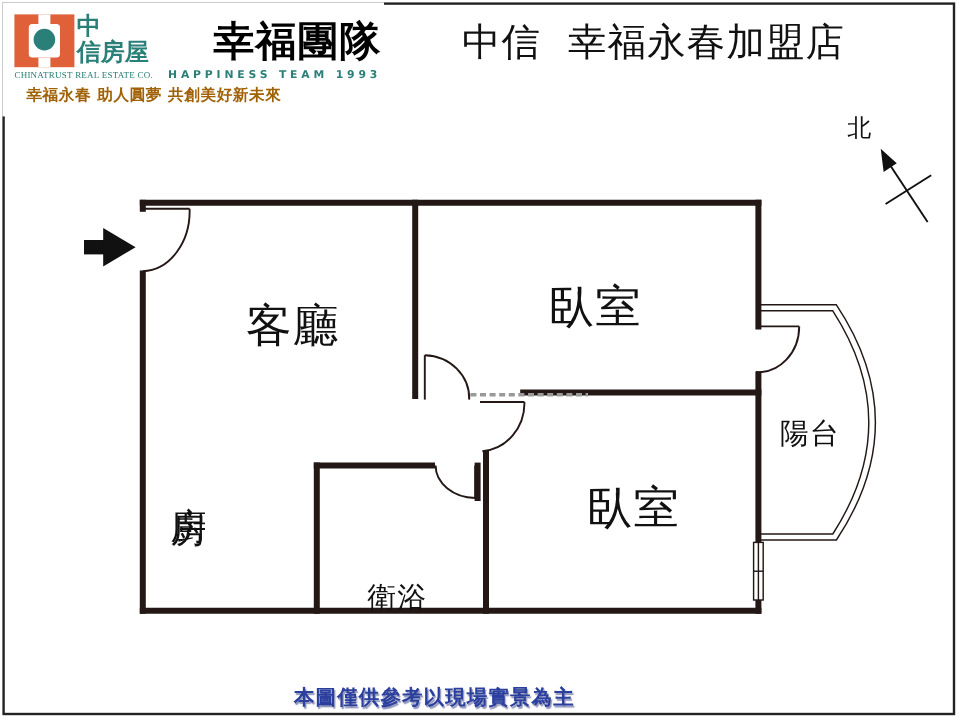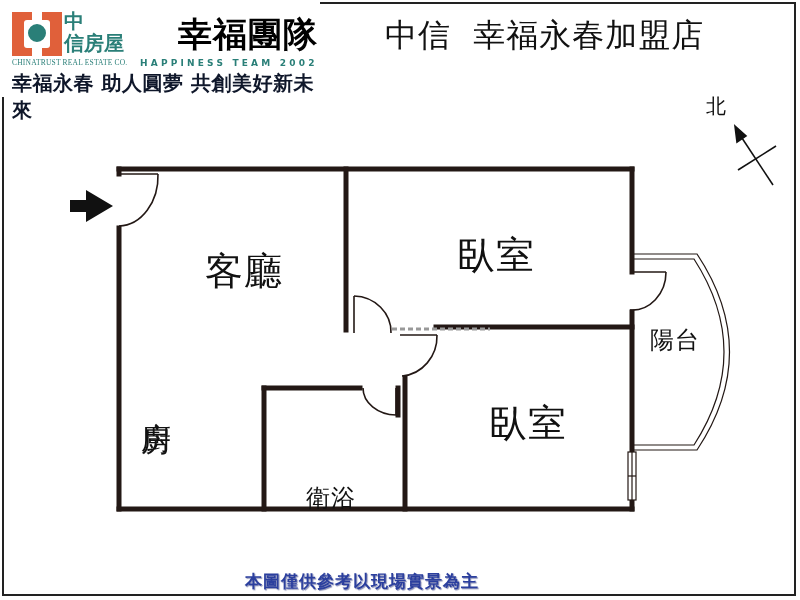--- a/index.html
+++ b/index.html
@@ -9,21 +9,21 @@
   .logo-mark { position:absolute; left:10px; top:10px; width:50px; height:44px; background:#e0603a; }
   .logo-mark .inner { position:absolute; left:12px; top:8px; width:26px; height:28px; background:#fff; border-radius:3px; }
   .logo-mark .globe { position:absolute; left:14px; top:10px; width:22px; height:22px; border-radius:50%; background:#2a7f78; border:2px solid #fff; box-sizing:border-box; }
   .logo-mark .notch-t { position:absolute; left:20px; top:0; width:10px; height:8px; background:#fff; }
   .logo-mark .notch-b { position:absolute; left:20px; bottom:0; width:10px; height:8px; background:#fff; }
   .logo-cn { position:absolute; left:62px; top:8px; color:#2a7f78; font-size:20px; line-height:22px; font-weight:bold; }
   .logo-cn .l2 { display:block; font-size:20px;text-align:center; }
   .logo-en { position:absolute; left:10px; top:56px; color:#2a7f78; font-size:7.5px; letter-spacing:0.2px; font-family:Liberation Serif, serif; }
   .team-cn { position:absolute; left:140px; top:10px; color:#000000; font-size:34px; font-weight:bold; letter-spacing:1px;margin-left:36px; }
   .team-en { position:absolute; left:138px; top:56px; color:#2a7f78; font-size:9px; font-weight:bold; letter-spacing:3.2px; }
-  .slogan { position:absolute; left:10px; top:68px; color:#0f172a; font-size:20px; font-weight:bold; letter-spacing:0.5px; }
+  .slogan { position:absolute; left:20px; top:68px; color:#a16207; font-size:13px; font-weight:bold; letter-spacing:0.5px; }
   .store-title { position:absolute; left:385px; top:14px; font-size:32px; color:#111; font-family:"DejaVu Serif", serif; letter-spacing:1px; white-space:pre;text-align:center; }
   .north-label { position:absolute; left:706px; top:93px; font-size:20px; color:#111; }
   .disclaimer { position:absolute; left:245px; top:570px; font-size:17px; color:#2b3f9e; font-family:Liberation Sans, sans-serif; letter-spacing:1px; text-shadow:1px 1px 1px #8a8fb5; font-weight:bold; }
   .room-label { position:absolute; font-size:38px; color:#111; letter-spacing:1px; }
   .room-label.small { font-size:24px; }
   .room-label.vert { writing-mode:vertical-rl; font-size:30px; letter-spacing:2px; }
   svg.plan { position:absolute; left:0; top:0; }
 </style>
 </head>
 <body>
@@ -36,21 +36,21 @@
     <div class="notch-b"></div>
     <div class="inner"></div>
     <div class="globe"></div>
   </div>
   <div class="logo-cn">
     <span>中</span>
     <span class="l2">信房屋</span>
   </div>
   <div class="logo-en">CHINATRUST REAL ESTATE CO.</div>
   <div class="team-cn">幸福團隊</div>
-  <div class="team-en">HAPPINESS TEAM 2002</div>
+  <div class="team-en">HAPPINESS TEAM 1993</div>
   <div class="slogan">幸福永春 助人圓夢 共創美好新未來</div>
 </div>
 
 <div class="store-title">中信  幸福永春加盟店</div>
 
 <svg class="plan" width="800" height="600" viewBox="0 0 800 600">
   <g stroke="#231815" stroke-width="5" fill="none" stroke-linecap="square">
 
     <line x1="119" y1="169" x2="632" y2="169"></line>
 
@@ -118,17 +118,17 @@
     <line x1="738" y1="170" x2="776" y2="146"></line>
     <polygon points="735,126 746,136 737,142" fill="#111"></polygon>
   </g>
 </svg>
 
 <div class="north-label">北</div>
 
 <div class="room-label" style="left:205px; top:246px;">客廳</div>
 <div class="room-label" style="left:457px; top:230px;">臥室</div>
 <div class="room-label" style="left:489px; top:398px;">臥室</div>
-<div class="room-label small" style="left:650px; top:324px;text-align:right;">陽台</div>
+<div class="room-label small" style="left:650px; top:345px;text-align:right;">陽台</div>
 <div class="room-label vert" style="left:135px; top:398px;">廚房</div>
 <div class="room-label small" style="left:306px; top:438px;margin-top:44px;">衛浴</div>
 
 <div class="disclaimer">本圖僅供參考以現場實景為主</div>
 
 </body></html>

